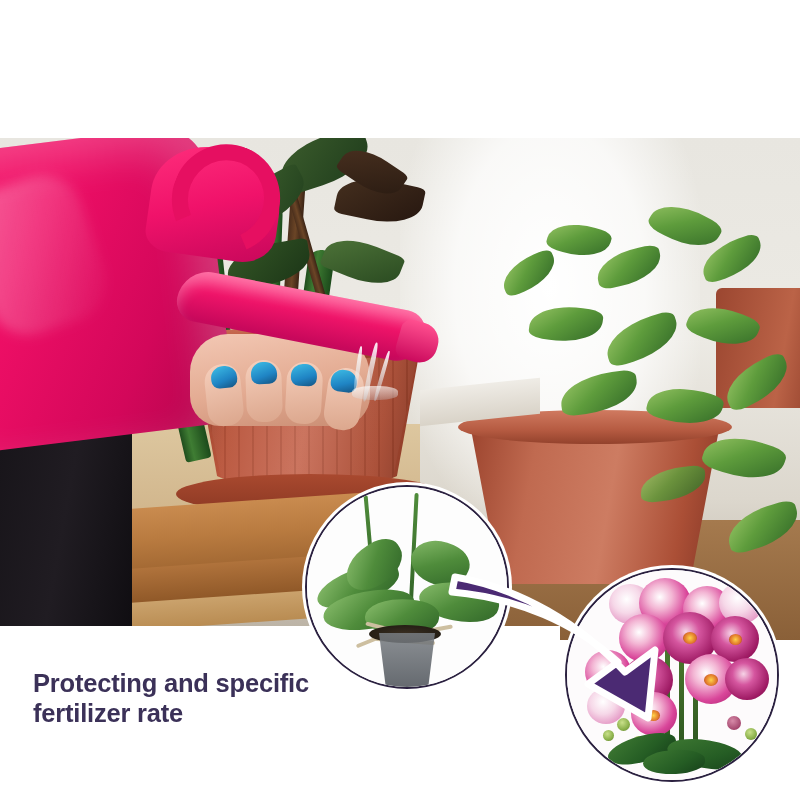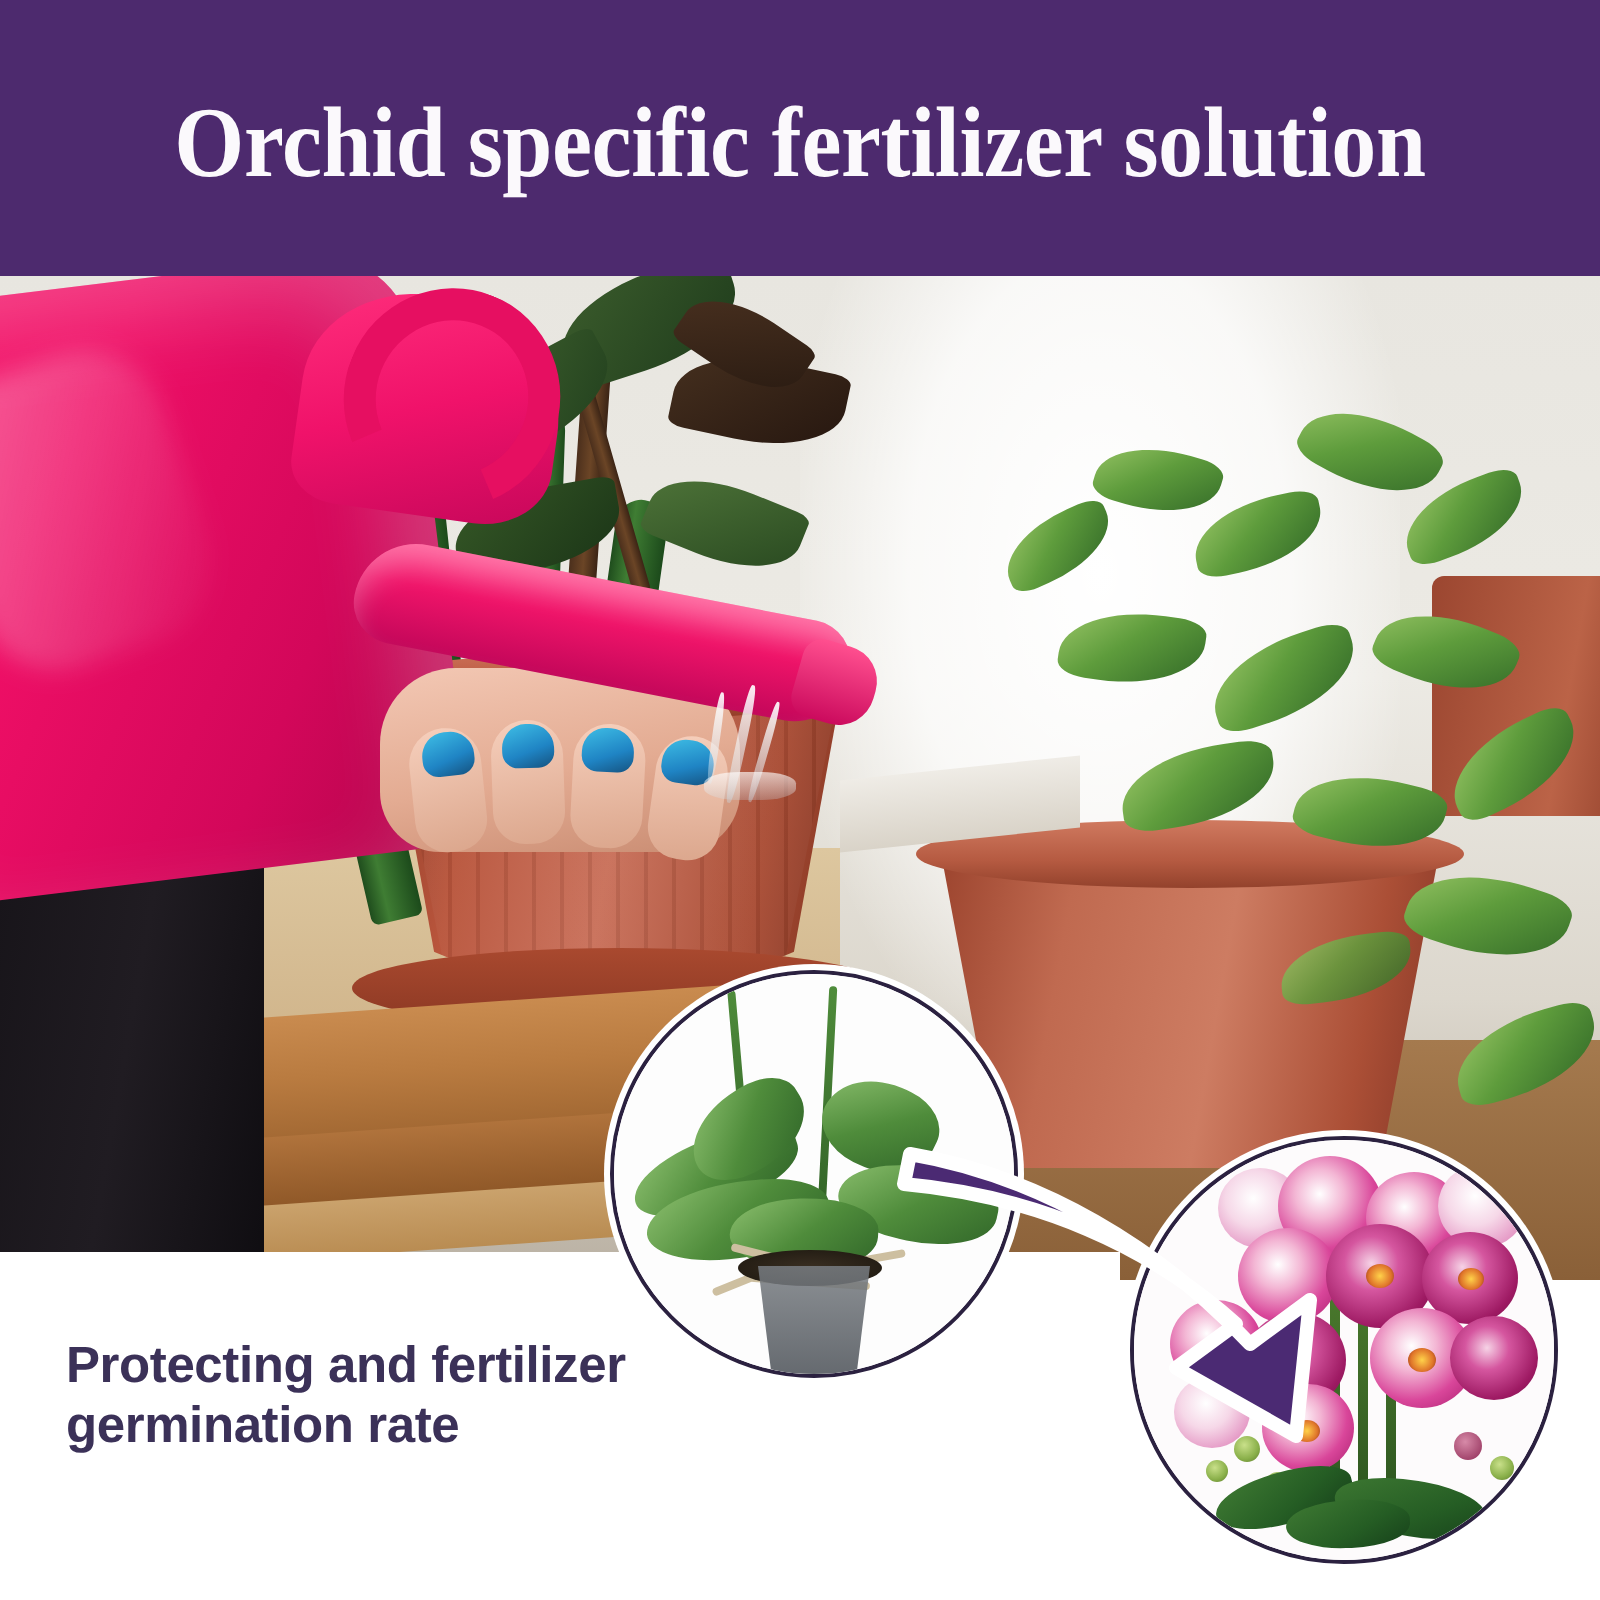--- a/index.html
+++ b/index.html
@@ -365,23 +365,20 @@
     font-size: 25.5px;
     line-height: 30px;
     letter-spacing: -0.2px;
   }
 </style>
 </head>
 <body>
 
 <div id="poster">
 
-  <div class="header-banner">
-    <div class="header-title">Orchid specific fertilizer solution</div>
-  </div>
 
   <div class="photo-stage">
     <div class="bg-window"></div>
     <div class="bg-window-glow"></div>
 
     <div class="wall-panel"></div>
     <div class="floor-right"></div>
 
     <div class="snake-leaf" style="left:218px;height:230px;transform:rotate(-6deg);"></div>
     <div class="snake-leaf" style="left:248px;height:258px;transform:rotate(2deg);background:linear-gradient(90deg,#22541f,#4d8f3c,#1d4b1c);"></div>
@@ -531,17 +528,17 @@
              C 520 588, 580 624, 625 672
              L 655 650
              L 648 718
              L 588 684
              L 618 662
              C 575 623, 518 598, 452 592
              Z" fill="#4b2a73" stroke="#ffffff" stroke-width="7" stroke-linejoin="round"></path>
   </svg>
 
   <div class="caption">
-    <div>Protecting and fertilizer</div>
-    <div>germination rate</div>
+    <div>Protecting and specific</div>
+    <div>fertilizer rate</div>
   </div>
 
 </div>
 
 </body></html>

